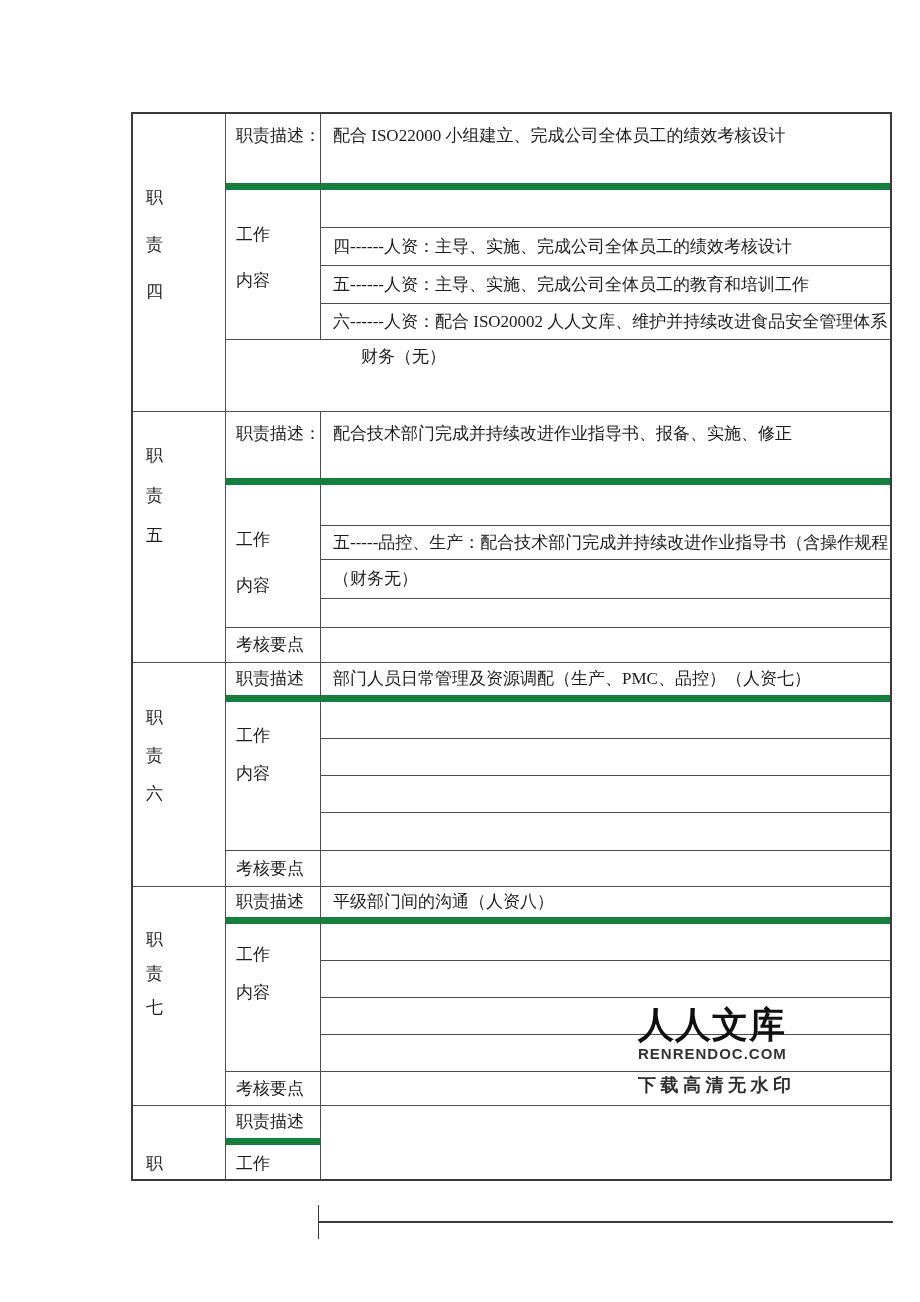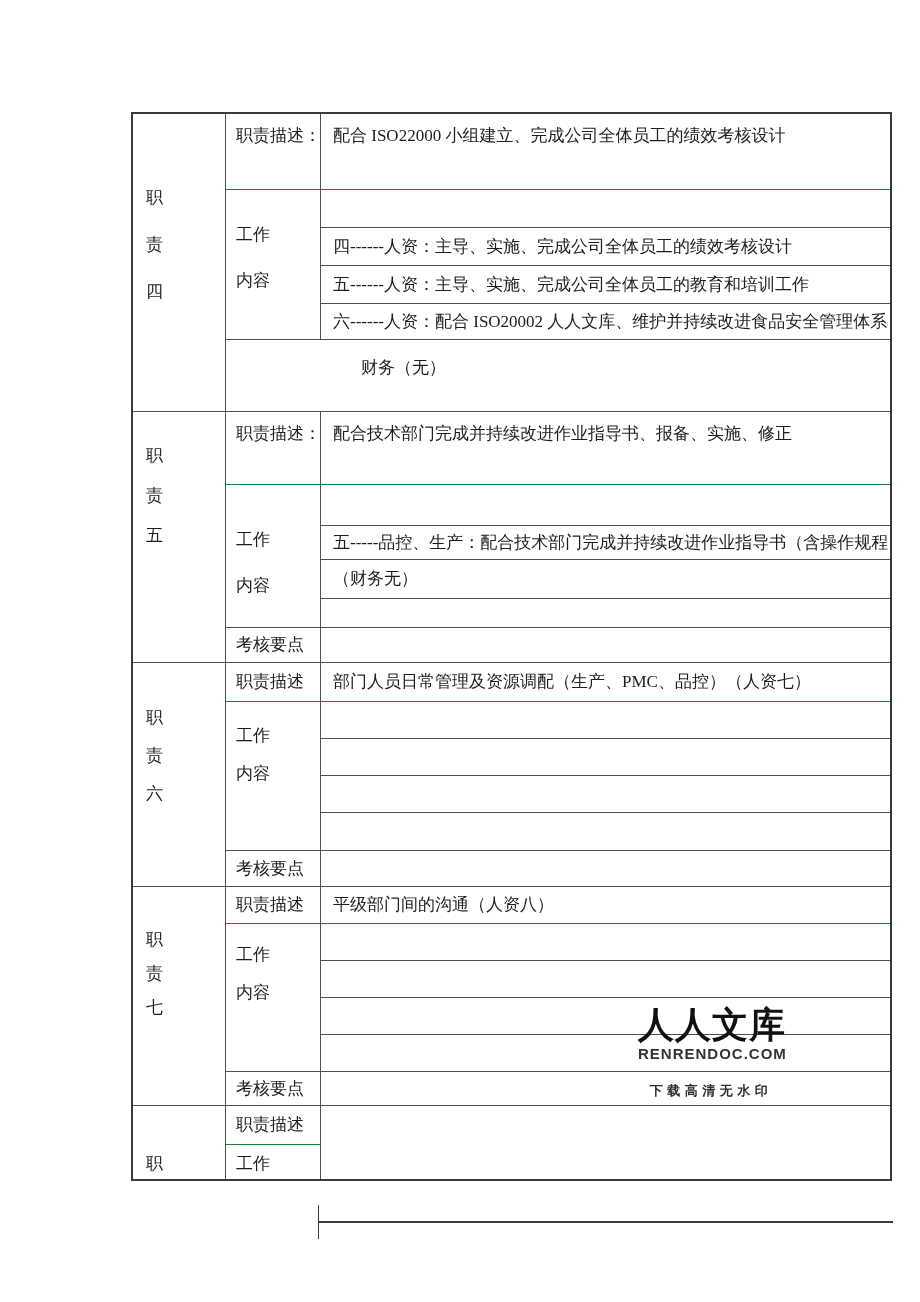--- a/index.html
+++ b/index.html
@@ -21,21 +21,21 @@
   .cell{
     box-sizing:border-box;display:flex;align-items:center;
     font-size:17px;line-height:1.25;overflow:hidden;white-space:nowrap;
   }
   .side{
     grid-column:1;grid-row:1/-1;border-right:1px solid #4f4f4f;
     white-space:pre-line;align-items:flex-start;padding-left:13px;
   }
   .lbl{grid-column:2;border-right:1px solid #4f4f4f;padding-left:10px;}
   .val{grid-column:3;padding-left:12px;}
-  .desc-lbl,.desc-val{grid-row:1;border-bottom:1px solid #15803d;}
+  .desc-lbl,.desc-val{grid-row:1;border-bottom:7px solid #15803d;}
   .work-lbl{border-bottom:1px solid #4f4f4f;white-space:pre-line;align-items:flex-start;}
   .work-row{border-bottom:1px solid #4f4f4f;}
   
   .s0{height:298px;grid-template-rows:76px 38px 38px 38px 36px auto;}
   .s1{height:251px;grid-template-rows:73px 41px 34px 39px 29px auto;}
   .s2{height:224px;grid-template-rows:39px 37px 37px 37px 38px auto;}
   .s3{height:219px;grid-template-rows:37px 37px 37px 37px 37px auto;}
   .s4{grid-template-rows:39px auto;}
   .s0 .work-lbl,.s1 .work-lbl,.s2 .work-lbl,.s3 .work-lbl{grid-row:2/span 4;}
   .s4 .work-lbl{grid-row:2;border-bottom:none;}
@@ -45,34 +45,34 @@
   .s2 .side{padding-top:36px;line-height:38px;}
   .s3 .side{padding-top:36px;line-height:34px;}
   .s4 .side{padding-top:38px;line-height:40px;}
   .s0 .desc-lbl,.s0 .desc-val,.s1 .desc-lbl,.s1 .desc-val{align-items:flex-start;padding-top:11px;}
   .s0 .work-lbl{padding-top:22px;line-height:46px;}
   .s1 .work-lbl{padding-top:32px;line-height:46px;}
   .s2 .work-lbl{padding-top:15px;line-height:38px;}
   .s3 .work-lbl{padding-top:12px;line-height:38px;}
   .s4 .work-lbl{padding-top:5px;line-height:28px;}
   .s0 .assess-lbl,.s0 .assess-val{align-items:flex-start;padding-top:6px;}
-  .s0 .assess-val{padding-left:40px;margin-top:11px;}
+  .s0 .assess-val{padding-left:40px;}
   
   .wm{position:absolute;left:638px;top:1008px;width:146px;text-align:center;z-index:5;}
   .wm-title{
     font-family:"Liberation Serif","DejaVu Serif",serif;font-weight:900;
     font-size:36px;line-height:34px;color:#101010;letter-spacing:1px;white-space:nowrap;
   }
   .wm-domain{
     font-family:"Liberation Sans","DejaVu Sans",sans-serif;font-weight:700;
     font-size:15px;letter-spacing:1px;color:#333333;margin-top:3px;white-space:nowrap;
   }
   .wm-tagline{
     font-family:"Liberation Sans","DejaVu Sans",sans-serif;font-weight:700;
-    font-size:13px;letter-spacing:4.5px;color:#2e2e2e;margin-top:20px;white-space:nowrap;
+    font-size:18px;letter-spacing:4.5px;color:#2e2e2e;margin-top:11px;white-space:nowrap;
   }
   
   .footnote-line{position:absolute;left:318px;top:1221px;width:575px;height:2px;background:#3c3c3c;}
   .footnote-tick{position:absolute;left:318px;top:1205px;width:1px;height:34px;background:#3c3c3c;}
 </style>
 </head>
 <body>
 
 <div class="page">
 

